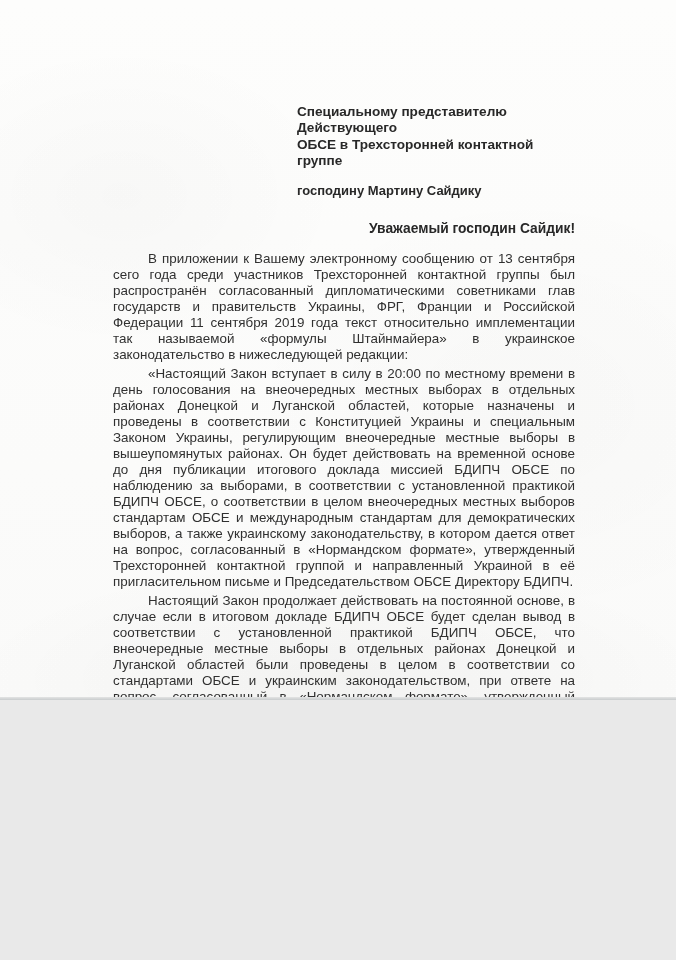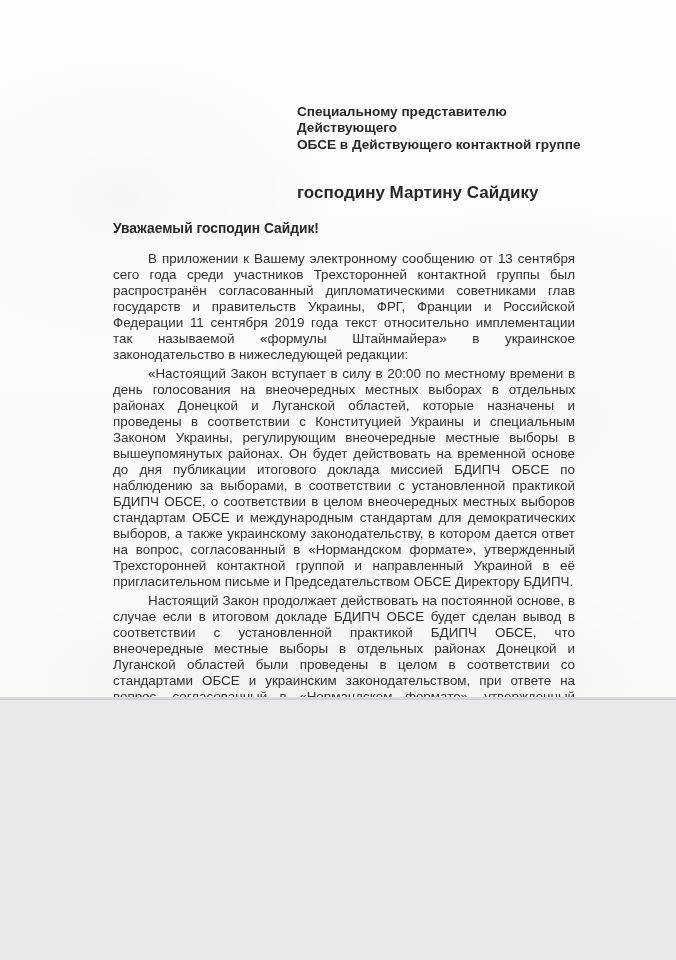--- a/index.html
+++ b/index.html
@@ -24,24 +24,24 @@
     height: 3px;
     background: linear-gradient(#e3e4e4, #c9cccd);
   }
   .abs { position: absolute; }
   .bold { font-weight: bold; }
   .recipient-block {
     left: 297px; top: 104px; width: 285px;
     font-size: 13.6px; line-height: 16.4px;
     color: #282828;
   }
-  .addressee { left: 297px; top: 183px; font-size: 17px; color: #282828; text-align: center; }
+  .addressee { left: 297px; top: 183px; font-size: 13px; color: #282828; text-align: center; }
   .salutation {
     left: 113px; top: 221px; width: 462px;
-    text-align: left; font-size: 13.8px; color: #282828;
+    text-align: right; font-size: 13.8px; color: #282828;
   }
   .body-text {
     left: 113px; top: 251px; width: 462px;
     font-size: 13.4px; line-height: 16px;
     text-align: justify;
     color: #303030;
   }
   .body-text p { margin: 0 0 3px 0; text-indent: 35px; }
   .body-text p.para-3 { margin-bottom: 12px; }
   .body-text p.para-4 { text-indent: 16px; text-align: left; }
@@ -62,21 +62,21 @@
     transform: rotate(-3deg);
   }
 </style>
 </head>
 <body>
 
 <div class="scan-page">
 
   <div class="abs recipient-block bold">
     <div>Специальному представителю Действующего</div>
-    <div>ОБСЕ в Действующего контактной группе</div>
+    <div>ОБСЕ в Трехсторонней контактной группе</div>
   </div>
 
   <div class="abs addressee bold">господину Мартину Сайдику</div>
 
   <div class="abs salutation bold">Уважаемый господин Сайдик!</div>
 
   <div class="abs body-text">
     <p class="para-1">В приложении к Вашему электронному сообщению от 13 сентября сего года среди участников Трехсторонней контактной группы был распространён согласованный дипломатическими советниками глав государств и правительств Украины, ФРГ, Франции и Российской Федерации 11 сентября 2019 года текст относительно имплементации так называемой «формулы Штайнмайера» в украинское законодательство в нижеследующей редакции:</p>
     <p class="para-2">«Настоящий Закон вступает в силу в 20:00 по местному времени в день голосования на внеочередных местных выборах в отдельных районах Донецкой и Луганской областей, которые назначены и проведены в соответствии с Конституцией Украины и специальным Законом Украины, регулирующим внеочередные местные выборы в вышеупомянутых районах. Он будет действовать на временной основе до дня публикации итогового доклада миссией БДИПЧ ОБСЕ по наблюдению за выборами, в соответствии с установленной практикой БДИПЧ ОБСЕ, о соответствии в целом внеочередных местных выборов стандартам ОБСЕ и международным стандартам для демократических выборов, а также украинскому законодательству, в котором дается ответ на вопрос, согласованный в «Нормандском формате», утвержденный Трехсторонней контактной группой и направленный Украиной в её пригласительном письме и Председательством ОБСЕ Директору БДИПЧ.</p>
     <p class="para-3">Настоящий Закон продолжает действовать на постоянной основе, в случае если в итоговом докладе БДИПЧ ОБСЕ будет сделан вывод в соответствии с установленной практикой БДИПЧ ОБСЕ, что внеочередные местные выборы в отдельных районах Донецкой и Луганской областей были проведены в целом в соответствии со стандартами ОБСЕ и украинским законодательством, при ответе на вопрос, согласованный в «Нормандском формате», утвержденный Трехсторонней контактной группой и направленный Украиной в её пригласительном письме и Председательством ОБСЕ Директору БДИПЧ.».</p>

